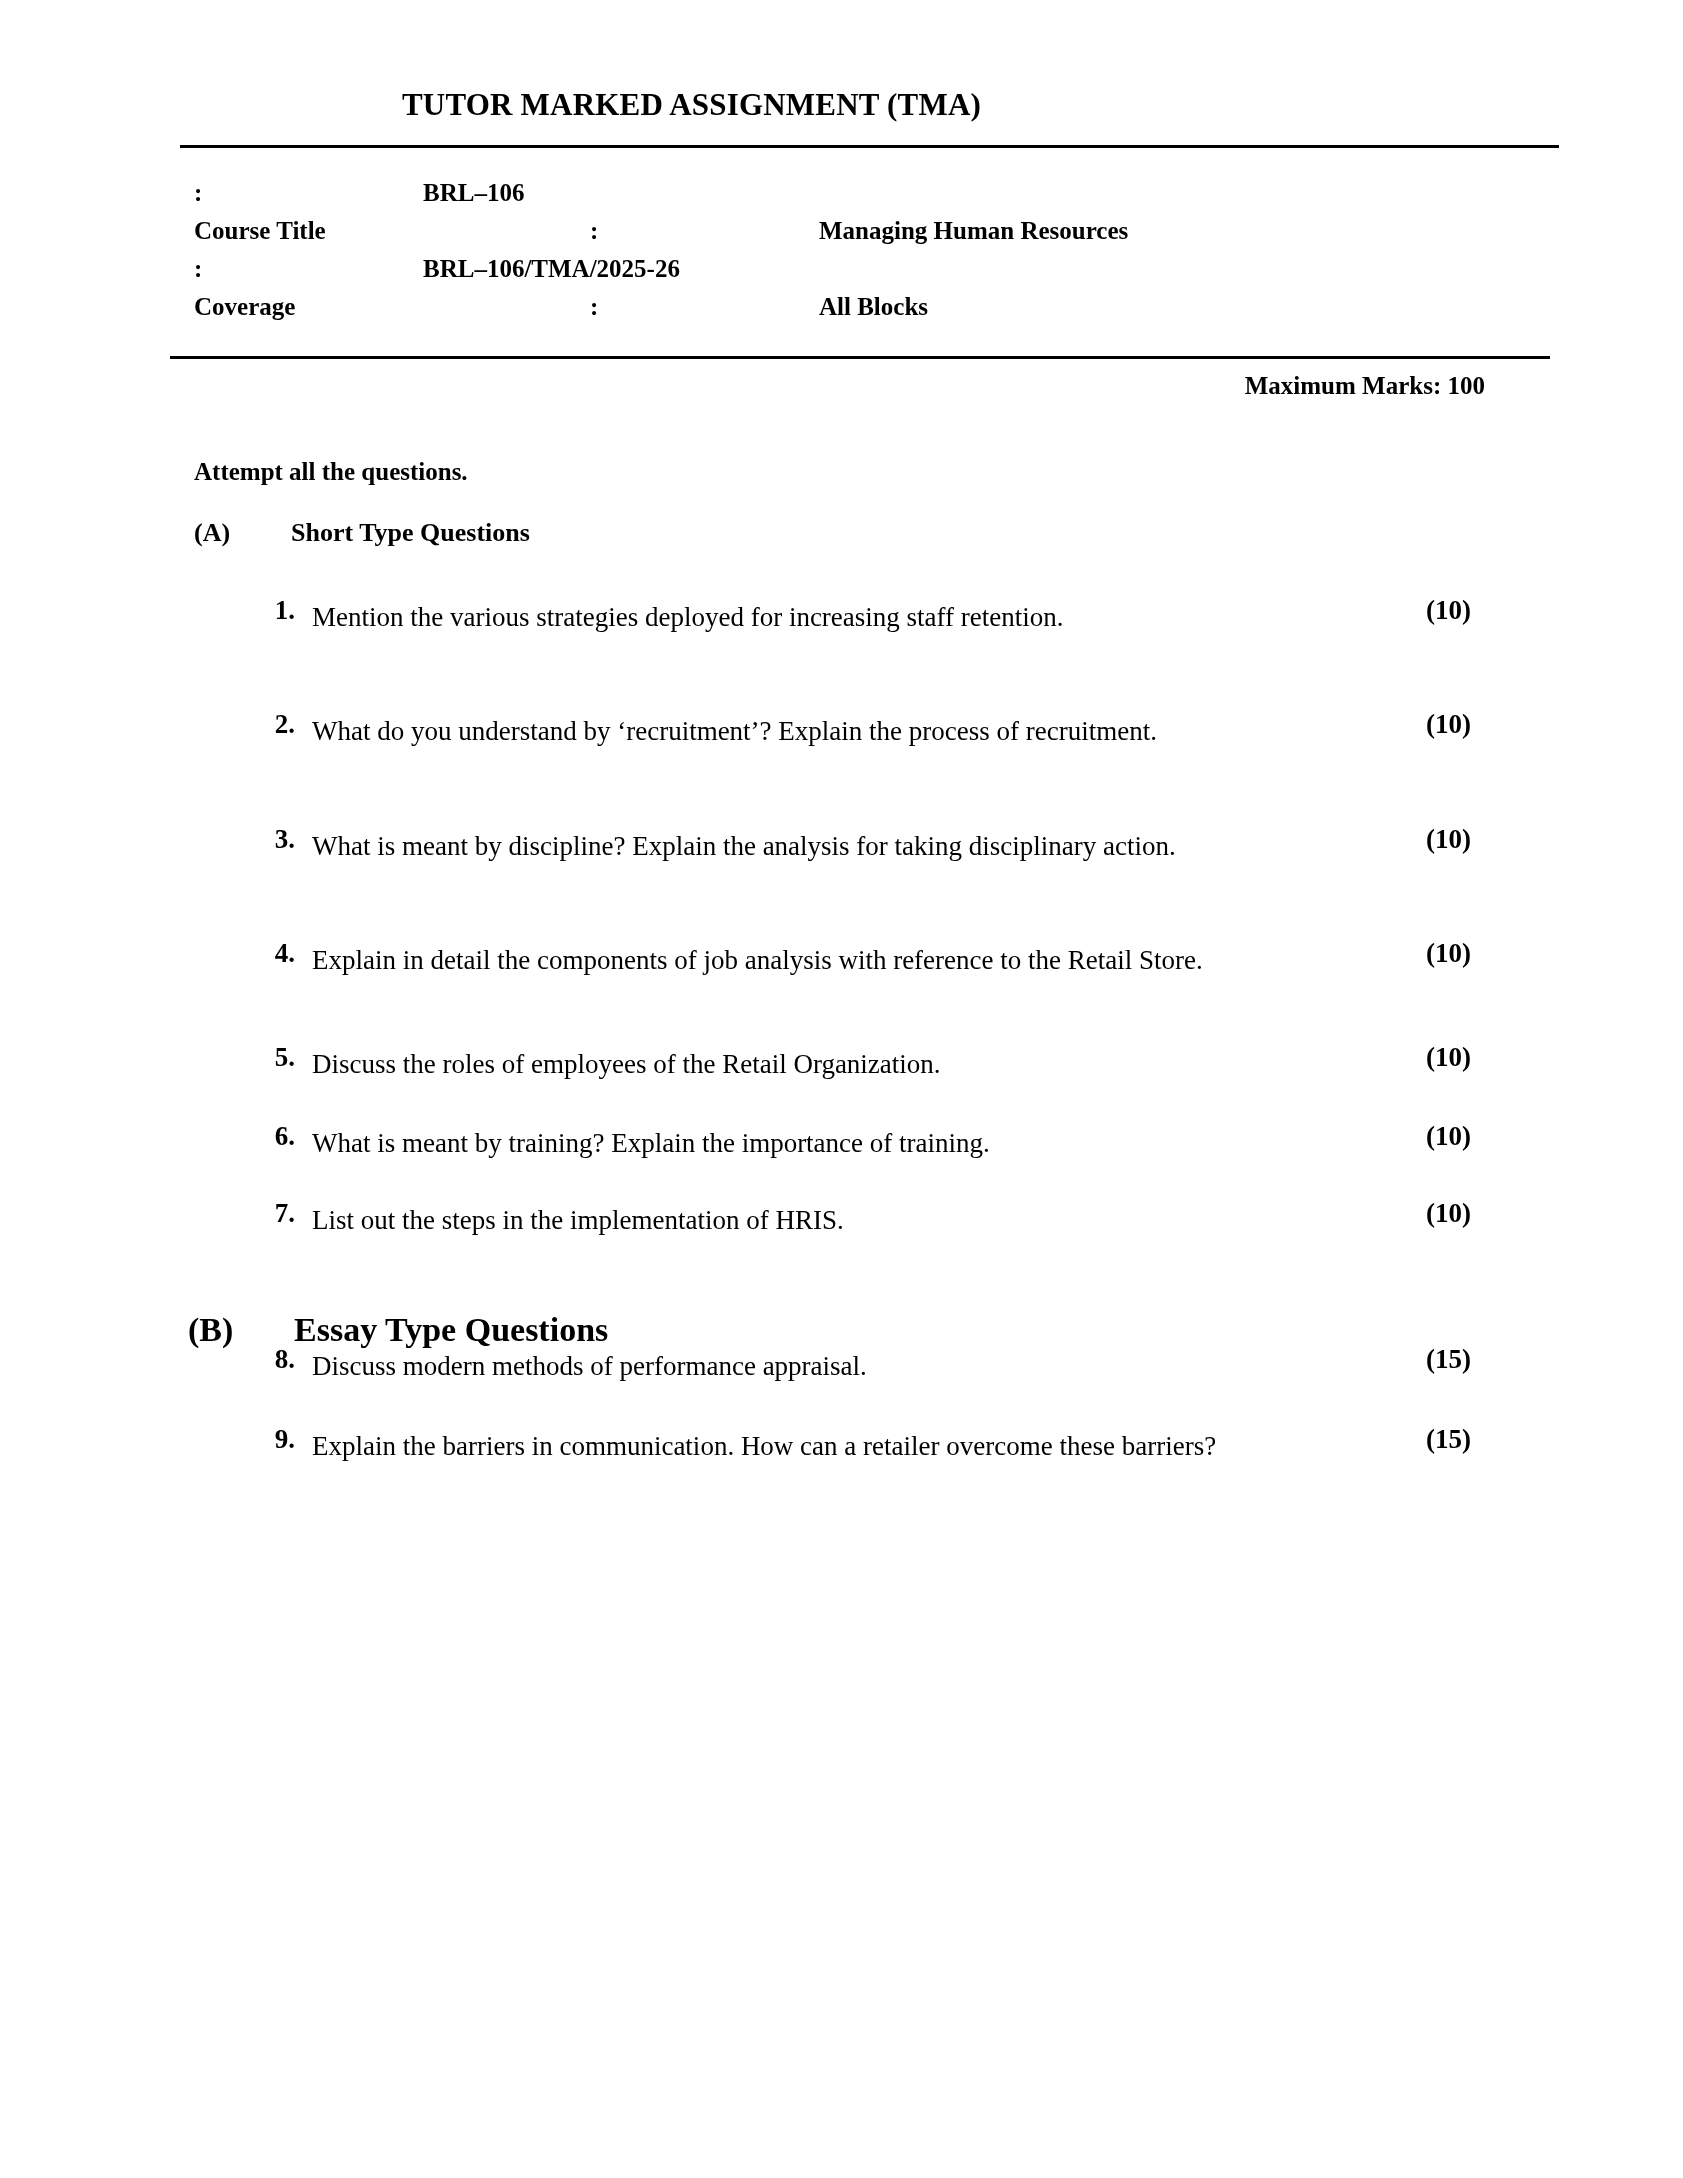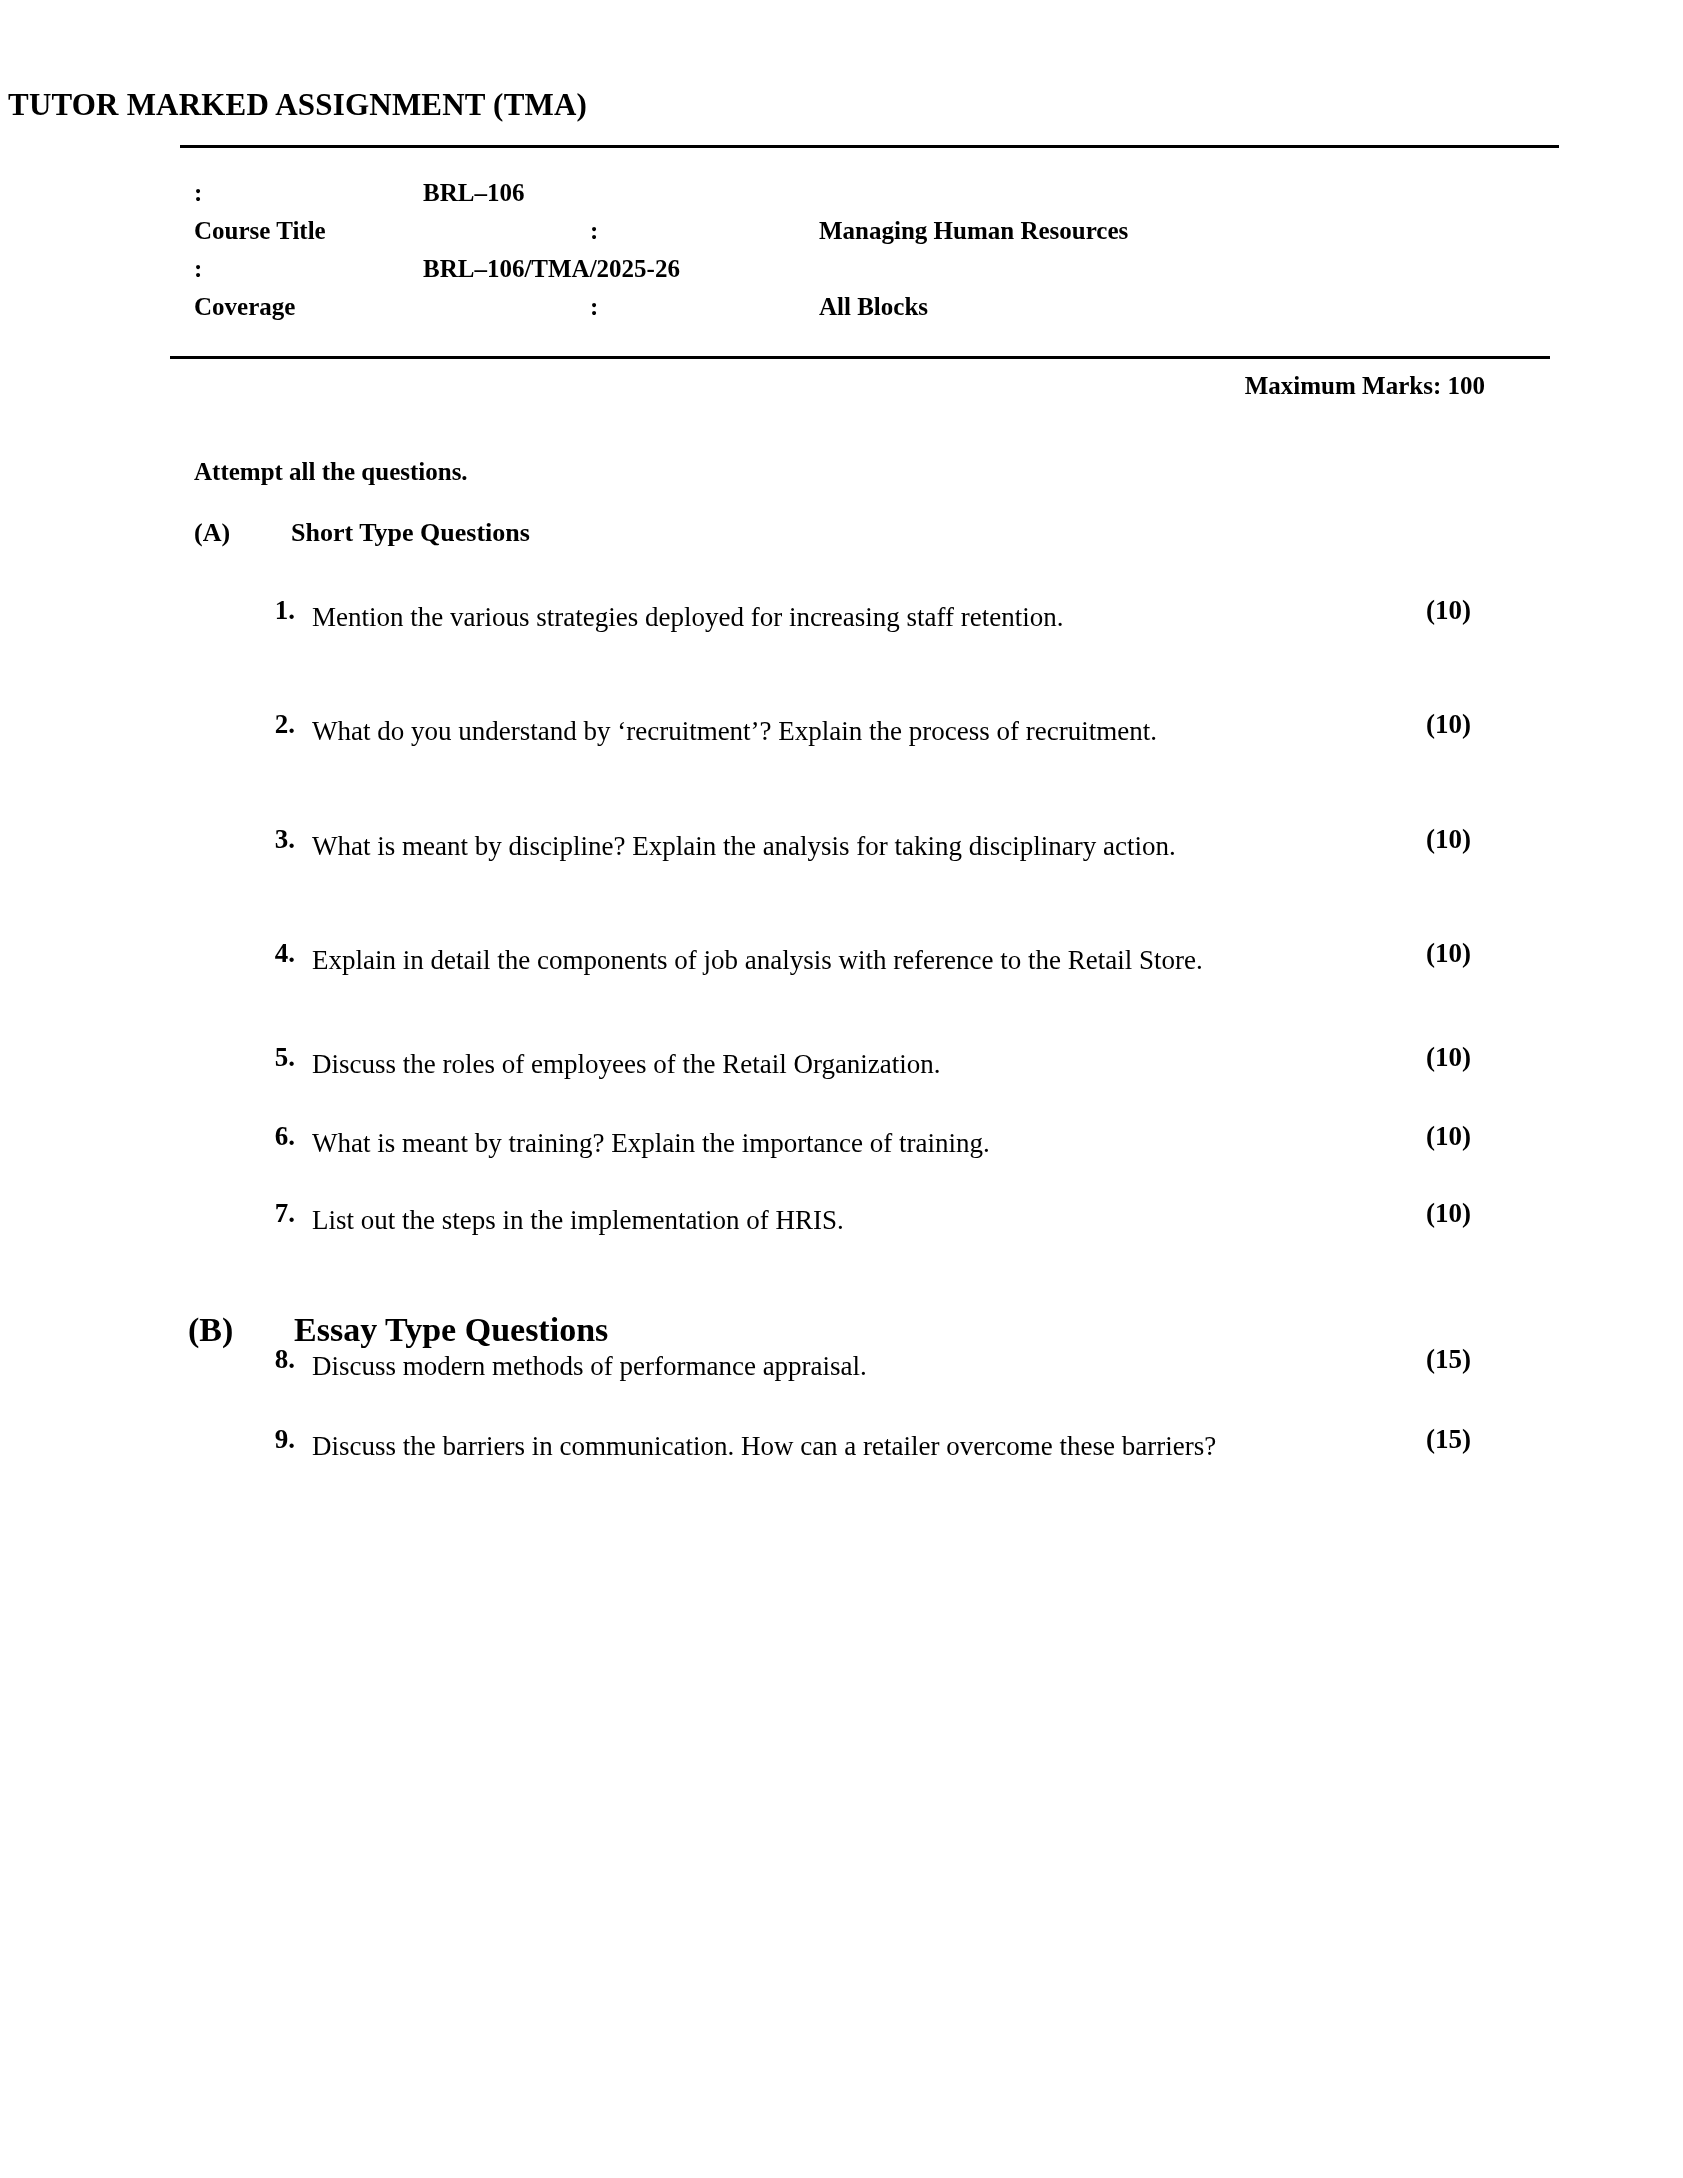--- a/index.html
+++ b/index.html
@@ -19,22 +19,23 @@
     position: absolute;
     top: 0; left: 0;
     width: 1683px;
     height: 2178px;
   }
 
   
   .doc-title {
     position: absolute;
     top: 87px;
-    left: 8px;
+    left: 0;
     width: 1383px;
+    text-align: center;
     font-size: 31px;
     font-weight: bold;
     letter-spacing: 0.2px;
   }
 
   
   .rule-top {
     position: absolute;
     top: 145px;
     left: 180px;
@@ -239,20 +240,20 @@
     </div>
 
     <div class="qrow" style="top:1344px">
       <span class="qnum">8.</span>
       <span class="qtext nojust">Discuss modern methods of performance appraisal.</span>
       <span class="qmarks">(15)</span>
     </div>
 
     <div class="qrow" style="top:1424px">
       <span class="qnum">9.</span>
-      <span class="qtext">Discuss the barriers in communication. How can a retailer overcome these barriers?</span>
+      <span class="qtext">Explain the barriers in communication. How can a retailer overcome these barriers?</span>
       <span class="qmarks">(15)</span>
     </div>
 
   </div>
 
 </div>
 
 
 </body></html>

